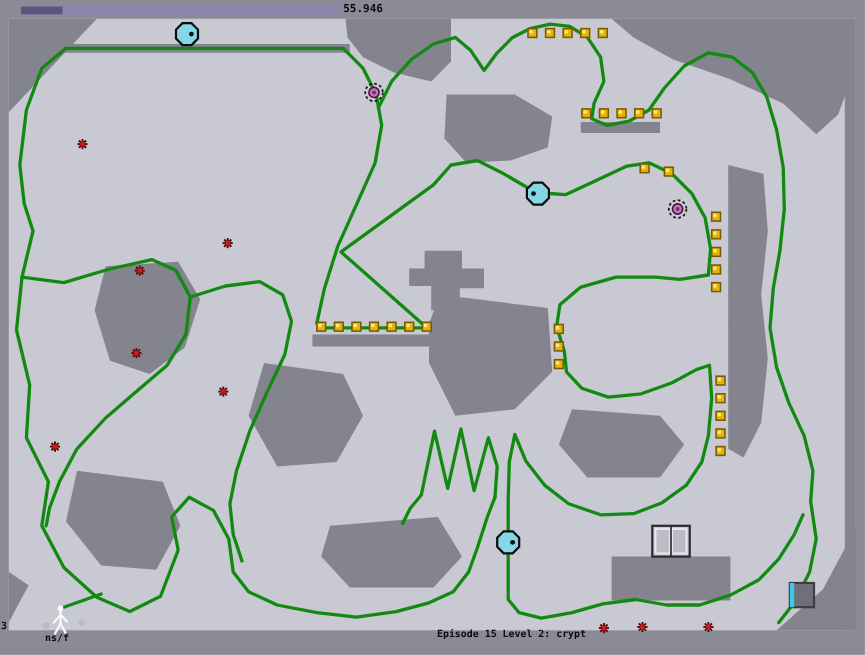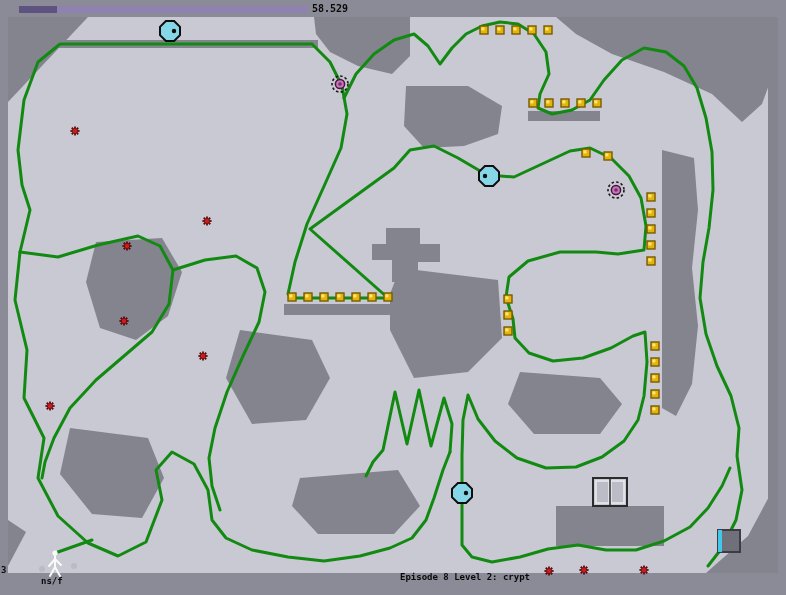--- a/index.html
+++ b/index.html
@@ -180,17 +180,17 @@
       <line x1="55" y1="556" x2="55" y2="567" stroke="#fafafa" stroke-width="2" stroke-linecap="round"></line>
       <line x1="55" y1="559" x2="49" y2="566" stroke="#fafafa" stroke-width="2" stroke-linecap="round"></line>
       <line x1="55" y1="559" x2="61" y2="565" stroke="#fafafa" stroke-width="2" stroke-linecap="round"></line>
       <line x1="55" y1="567" x2="50" y2="576" stroke="#fafafa" stroke-width="2" stroke-linecap="round"></line>
       <line x1="55" y1="567" x2="60" y2="576" stroke="#fafafa" stroke-width="2" stroke-linecap="round"></line>
     </svg>
   <div id="timer-bar" style="left: 19px; top: 6px; height: 7px; width: 289px;">
     <div class="seg" id="timer-bar-elapsed" style="left: 0px; width: 38px; background: rgb(94, 83, 128);"></div>
     <div class="seg" id="timer-bar-remaining" style="left: 38px; width: 251px; background: rgb(143, 129, 176);"></div>
   </div>
-  <div class="hud-text" id="timer-value">58.529</div>
-  <div class="hud-text" id="level-label">Episode 8 Level 2: crypt</div>
+  <div class="hud-text" id="timer-value">55.946</div>
+  <div class="hud-text" id="level-label">Episode 15 Level 2: crypt</div>
   <div class="hud-text" id="debug-line1">3</div>
   <div class="hud-text" id="debug-line2">ns/f</div>
 </div>
 
 </body></html>

